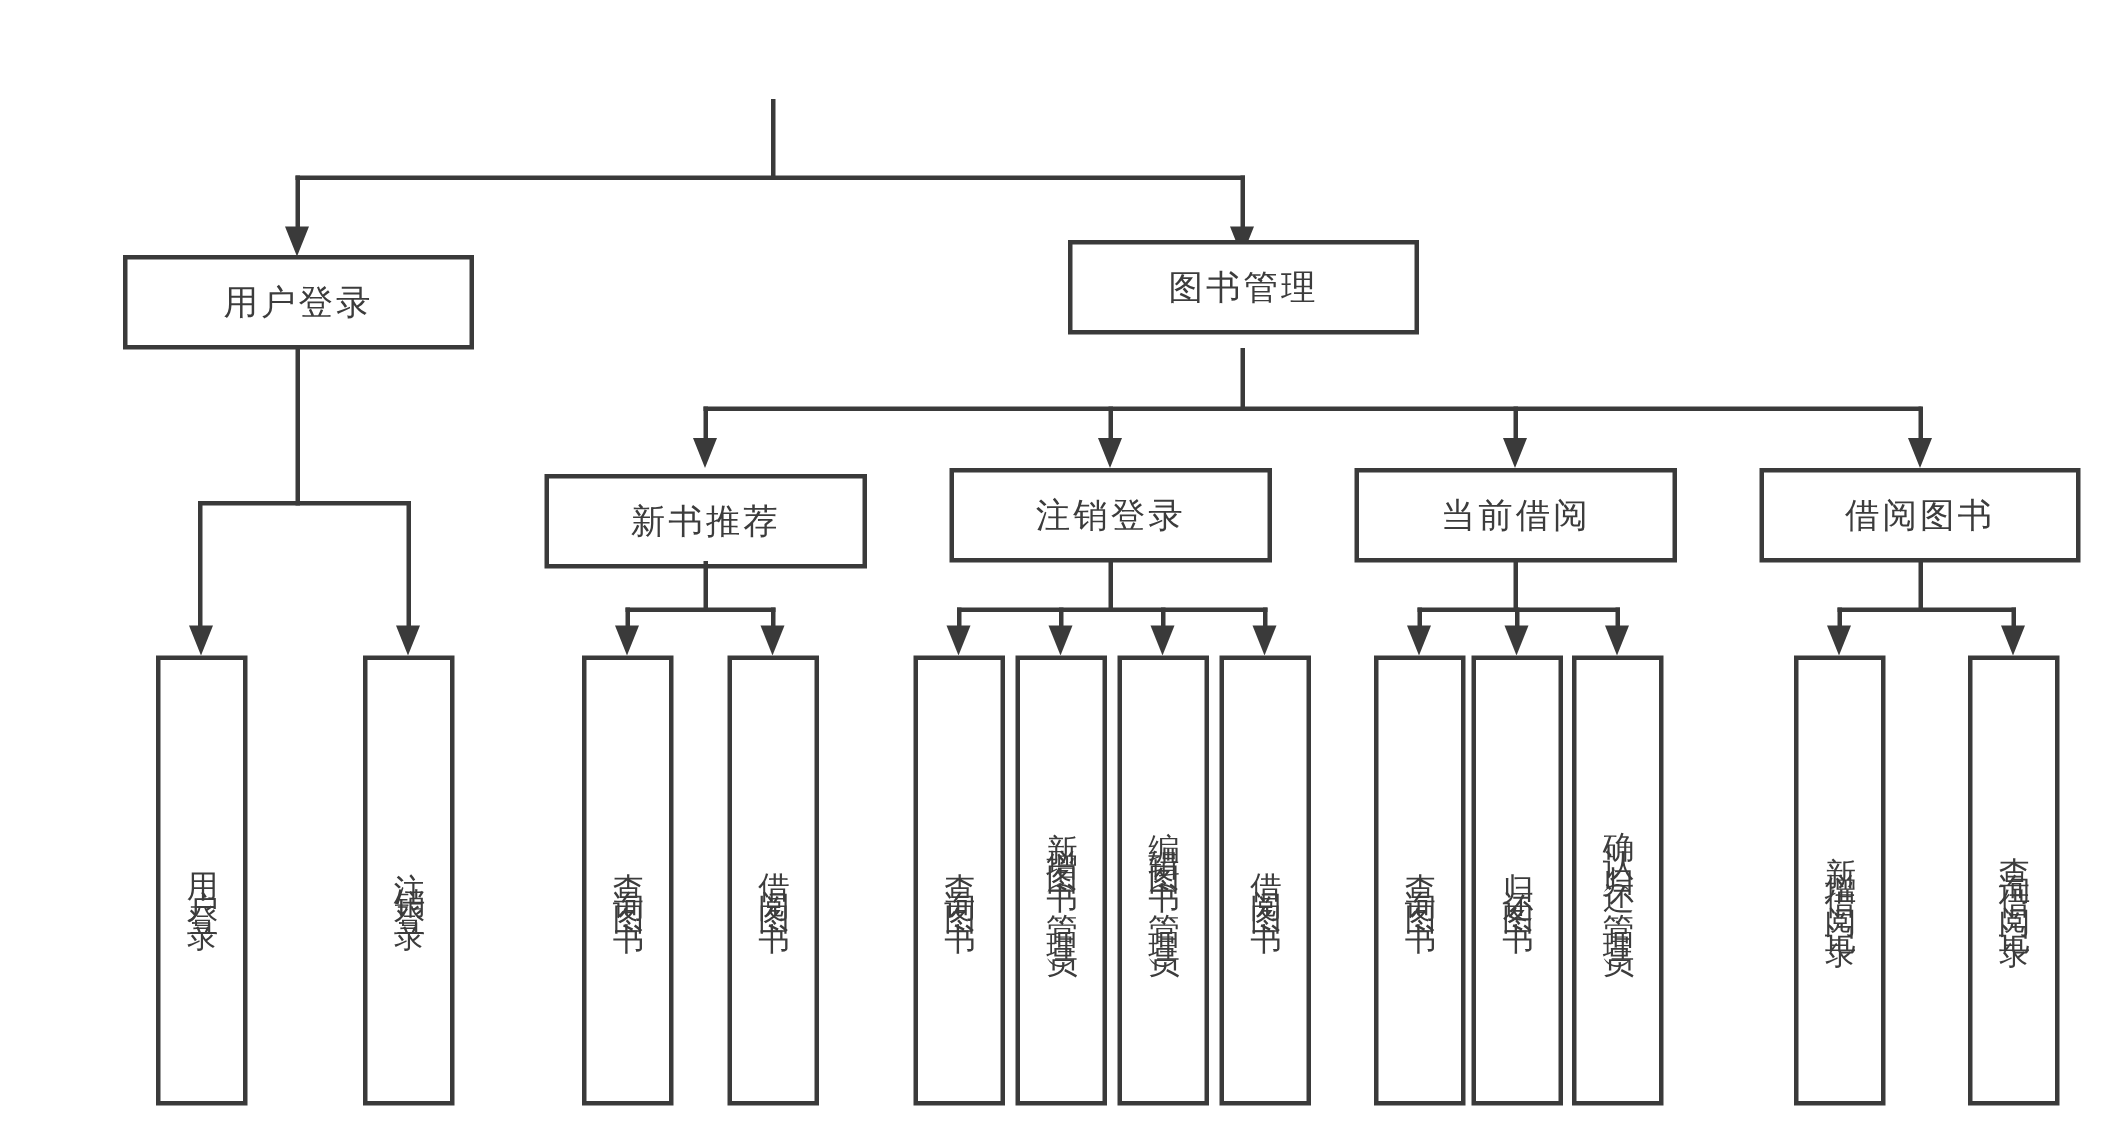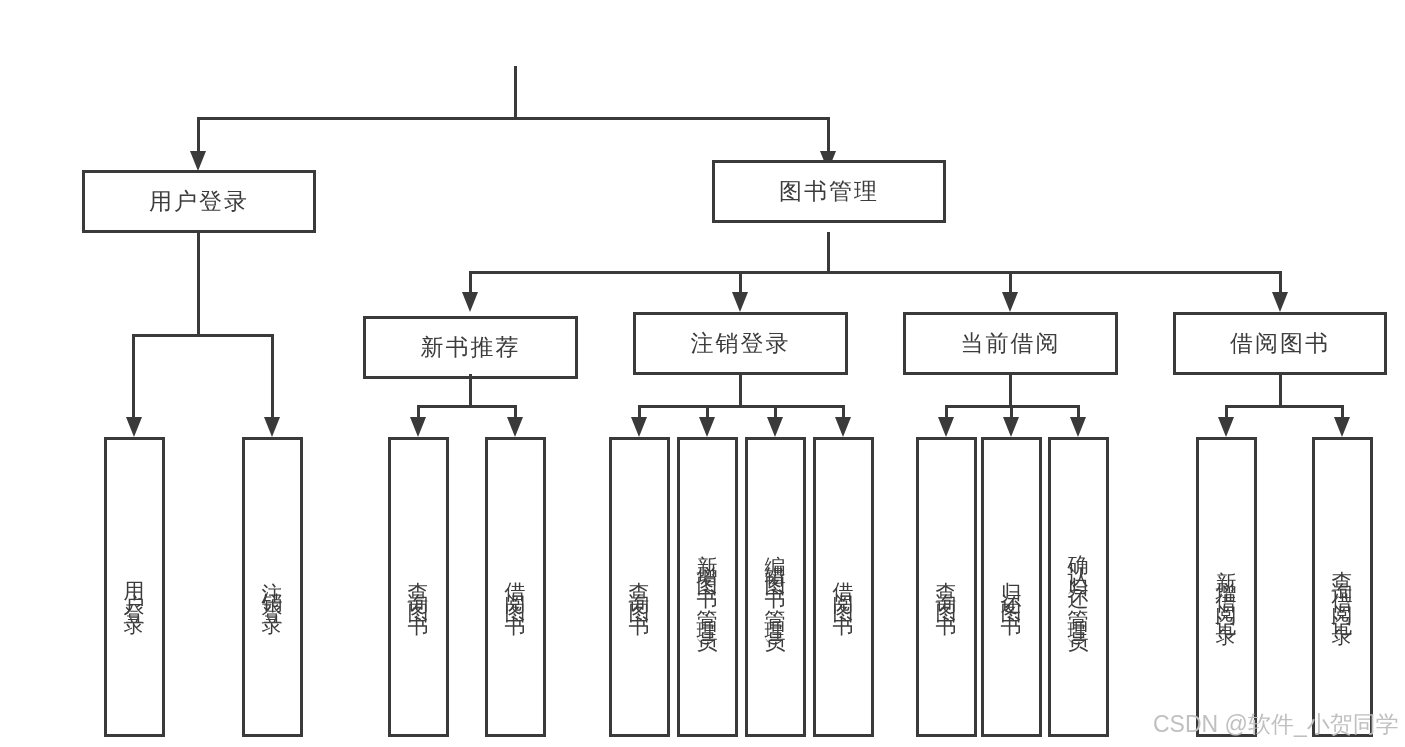--- a/index.html
+++ b/index.html
@@ -170,15 +170,14 @@
     <span class="vtext">确认归还（管理员）</span>
   </div>
 
   <div class="box vbox" style="left:1196px">
     <span class="vtext">新增借阅记录</span>
   </div>
   <div class="box vbox" style="left:1312px">
     <span class="vtext">查询借阅记录</span>
   </div>
 
-  <div class="watermark">CSDN @软件_小贺同学</div>
 
 </div>
 
 </body></html>

